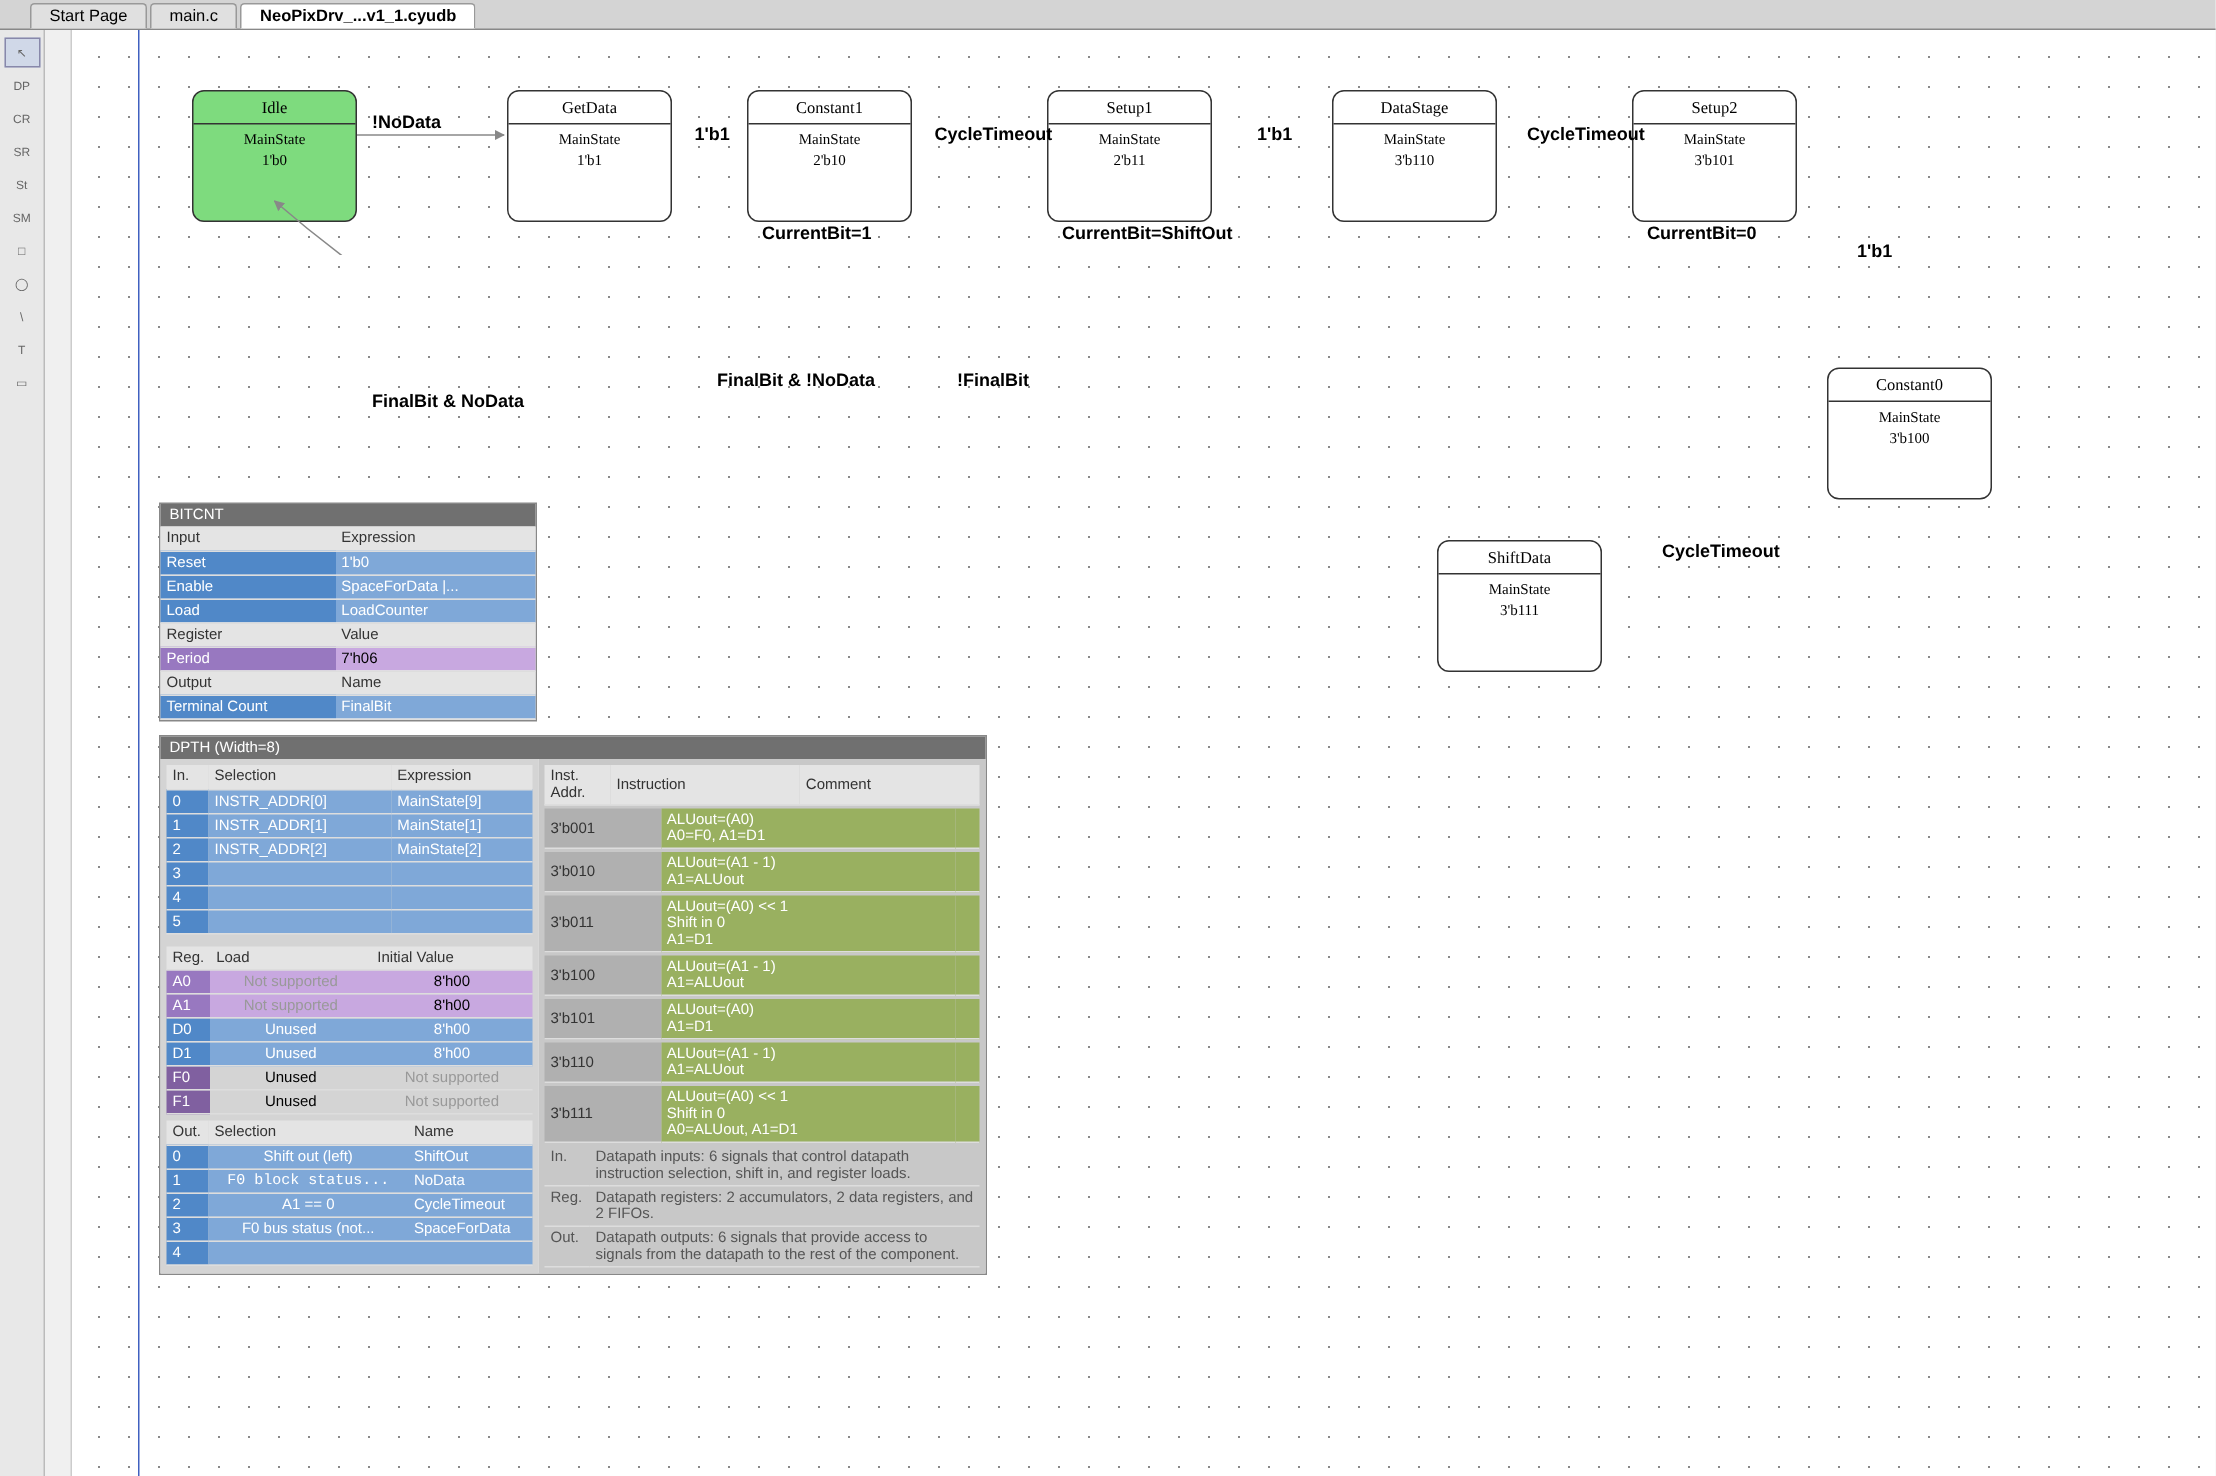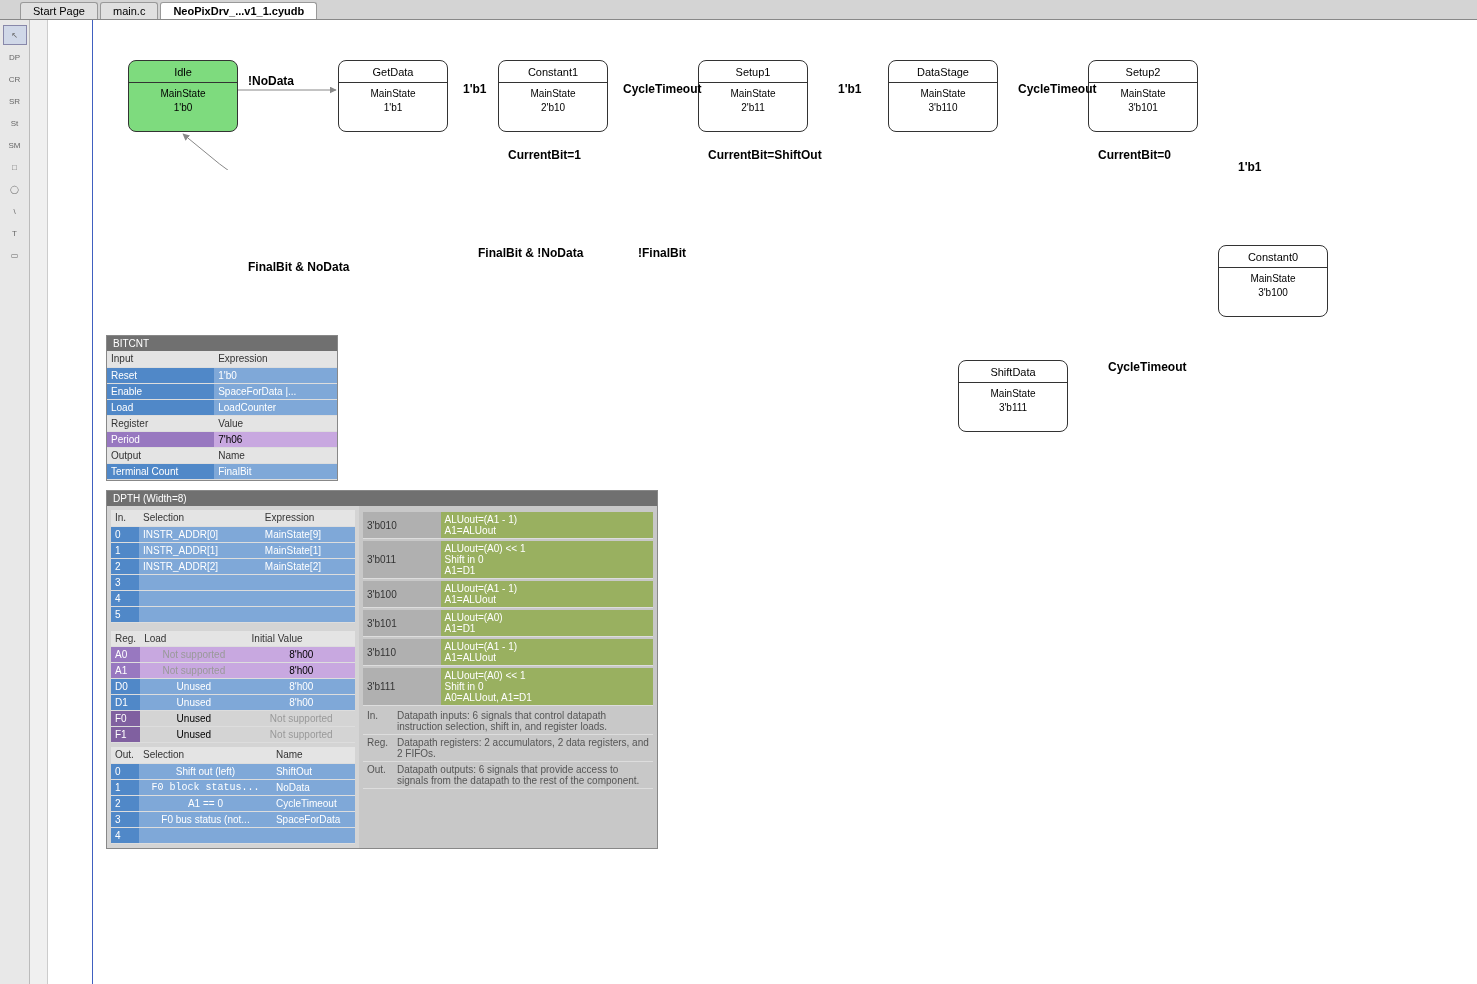--- a/index.html
+++ b/index.html
@@ -17,21 +17,21 @@
 
 
 .canvas { position: absolute; left: 48px; top: 20px; right: 0; bottom: 0; background: #fff; }
 .ruler-edge { position: absolute; left: 30px; top: 20px; width: 18px; bottom: 0; background: #f0f0f0; border-right: 1px solid #ccc; }
 
 
 .dotgrid { position: absolute; inset: 0; background-image: radial-gradient(circle, #888 0.5px, transparent 0.5px); background-size: 20px 20px; background-position: 8px 8px; }
 .margin-line-v { position: absolute; top: 0; bottom: 0; left: 44px; width: 1px; background: #4060c0; }
 
 
-.state { position: absolute; width: 110px; height: 72px; border: 1px solid #333; border-radius: 8px; background: #fff; font-size: 11px; text-align: center; }
+.state { position: absolute; width: 110px; height: 88px; border: 1px solid #333; border-radius: 8px; background: #fff; font-size: 11px; text-align: center; font-family: Liberation Serif, serif; }
 .state.idle { background: #7EDB7E; }
 .state .title { height: 22px; line-height: 22px; border-bottom: 1px solid #333; }
 .state .body { padding: 4px 2px; font-size: 10px; line-height: 14px; }
 
 
 .tlabel { position: absolute; font-size: 12px; font-weight: bold; color: #000; white-space: nowrap; }
 
 
 .arrows { position: absolute; inset: 0; pointer-events: none; }
 
@@ -146,21 +146,21 @@
   <div class="tlabel" style="left:970px; top:62px;">CycleTimeout</div>
   <div class="tlabel" style="left:1190px; top:140px;">1'b1</div>
   <div class="tlabel" style="left:1060px; top:340px;">CycleTimeout</div>
   <div class="tlabel" style="left:460px; top:128px;">CurrentBit=1</div>
   <div class="tlabel" style="left:660px; top:128px;">CurrentBit=ShiftOut</div>
   <div class="tlabel" style="left:1050px; top:128px;">CurrentBit=0</div>
   <div class="tlabel" style="left:200px; top:240px;">FinalBit &amp; NoData</div>
   <div class="tlabel" style="left:430px; top:226px;">FinalBit &amp; !NoData</div>
   <div class="tlabel" style="left:590px; top:226px;">!FinalBit</div>
 
-  <div class="panel" style="left:58px; top:315px; width:232px;">
+  <div class="panel" style="left:58px; top:315px; width:252px;">
     <div class="panel-title">BITCNT</div>
     <table>
       <tbody>
           <tr>
             <th>Input</th>
             <th>Expression</th>
           </tr>
       <tr class="row-blue">
             <td>Reset</td>
             <td>1'b0</td>
@@ -306,22 +306,37 @@
           <tr class="row-blue">
                 <td>4</td>
                 <td></td>
                 <td></td>
               </tr>
         </tbody>
           </table>
       </div>
 
       <div style="flex:1; background:#C8C8C8; padding:4px;">
+        <table>
+          <tbody>
+              <tr>
+                <th style="width:44px;">Inst. Addr.</th>
+                <th>Instruction</th>
+                <th>Comment</th>
+              </tr>
+        </tbody>
+          </table>
         <table style="border-spacing:0 2px; border-collapse:separate;">
           <tbody>
+          <tr class="row-green">
+                <td class="addr">3'b001</td>
+                <td style="white-space:pre-line;">ALUout=(A0)
+A0=F0, A1=D1</td>
+                <td></td>
+              </tr>
           <tr class="row-green">
                 <td class="addr">3'b010</td>
                 <td style="white-space:pre-line;">ALUout=(A1 - 1)
 A1=ALUout</td>
                 <td></td>
               </tr>
           <tr class="row-green">
                 <td class="addr">3'b011</td>
                 <td style="white-space:pre-line;">ALUout=(A0) &lt;&lt; 1
 Shift in 0

